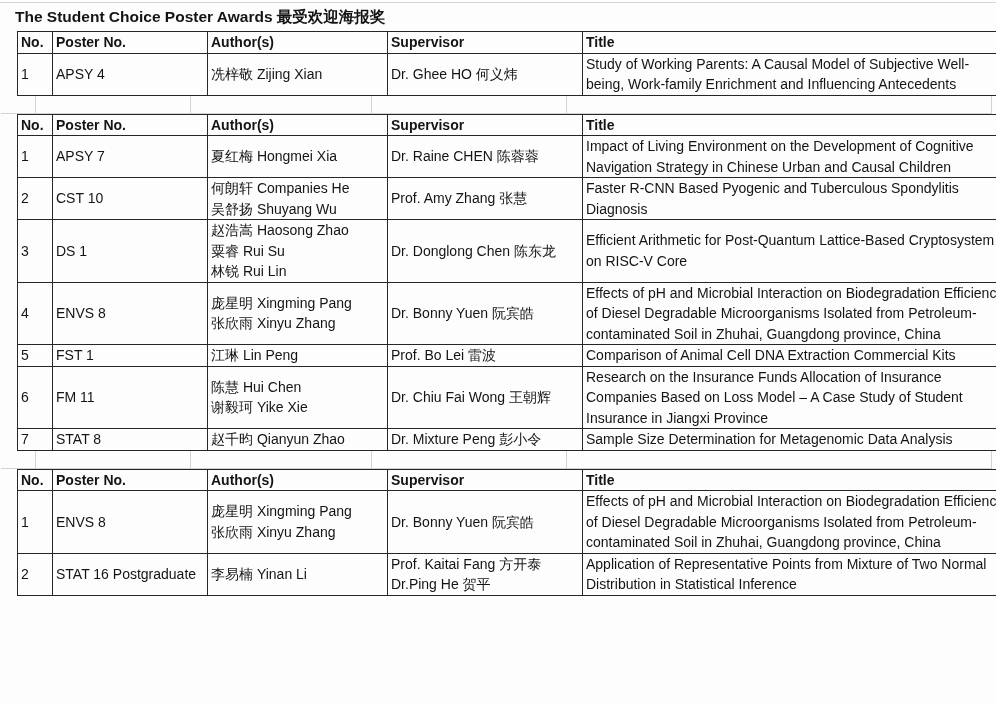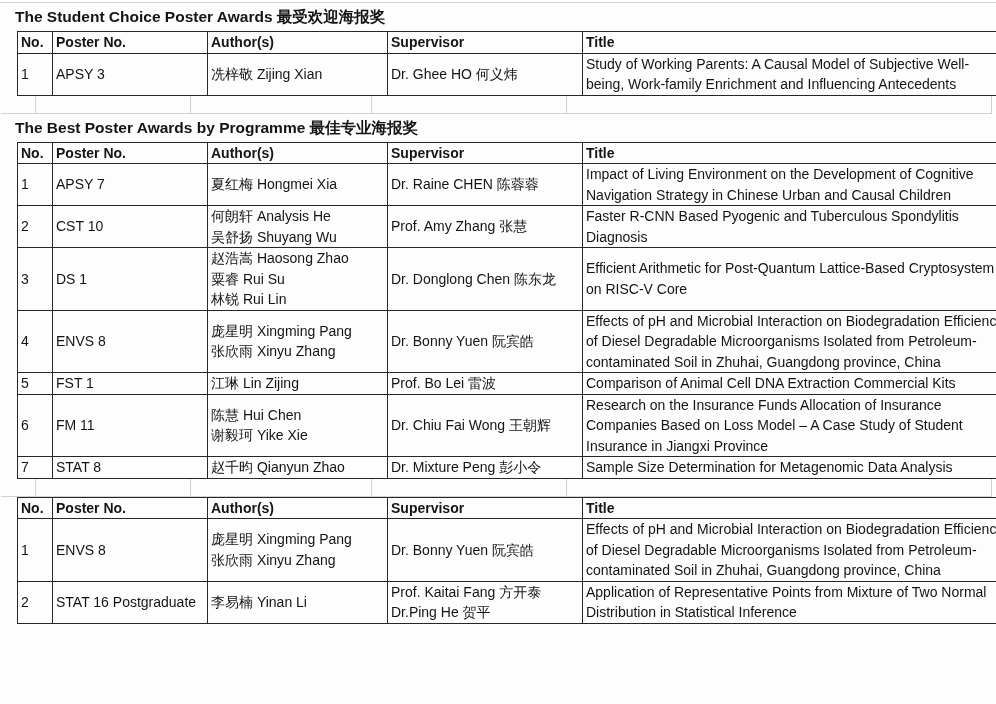--- a/index.html
+++ b/index.html
@@ -92,140 +92,28 @@
               <th>No.</th>
               <th>Poster No.</th>
               <th>Author(s)</th>
               <th>Supervisor</th>
               <th>Title</th>
             </tr>
           </thead>
           <tbody>
             <tr>
               <td>1</td>
-              <td>APSY 3</td>
+              <td>APSY 4</td>
               <td>
                 <div>冼梓敬 Zijing Xian</div>
               </td>
               <td>
                 <div>Dr. Ghee HO 何义炜</div>
               </td>
               <td>Study of Working Parents: A Causal Model of Subjective Well-being, Work-family Enrichment and Influencing Antecedents</td>
-            </tr>
-          </tbody>
-        </table>
-      </section>
-      <div class="gap-row">
-        <div class="gap-cell g0"></div>
-        <div class="gap-cell g1"></div>
-        <div class="gap-cell g2"></div>
-        <div class="gap-cell g3"></div>
-        <div class="gap-cell g4"></div>
-      </div>
-      <section>
-        <div class="section-title">The Best Poster Awards by Programme 最佳专业海报奖</div>
-        <table class="awards">
-          <colgroup>
-            <col class="c-no">
-            <col class="c-poster">
-            <col class="c-authors">
-            <col class="c-super">
-            <col class="c-title">
-          </colgroup>
-          <thead>
-            <tr>
-              <th>No.</th>
-              <th>Poster No.</th>
-              <th>Author(s)</th>
-              <th>Supervisor</th>
-              <th>Title</th>
-            </tr>
-          </thead>
-          <tbody>
-            <tr>
-              <td>1</td>
-              <td>APSY 7</td>
-              <td>
-                <div>夏红梅 Hongmei Xia</div>
-              </td>
-              <td>
-                <div>Dr. Raine CHEN 陈蓉蓉</div>
-              </td>
-              <td>Impact of Living Environment on the Development of Cognitive Navigation Strategy in Chinese Urban and Causal Children</td>
-            </tr>
-            <tr>
-              <td>2</td>
-              <td>CST 10</td>
-              <td>
-                <div>何朗轩 Analysis He</div>
-                <div>吴舒扬 Shuyang Wu</div>
-              </td>
-              <td>
-                <div>Prof. Amy Zhang 张慧</div>
-              </td>
-              <td>Faster R-CNN Based Pyogenic and Tuberculous Spondylitis Diagnosis</td>
-            </tr>
-            <tr>
-              <td>3</td>
-              <td>DS 1</td>
-              <td>
-                <div>赵浩嵩 Haosong Zhao</div>
-                <div>粟睿 Rui Su</div>
-                <div>林锐 Rui Lin</div>
-              </td>
-              <td>
-                <div>Dr. Donglong Chen 陈东龙</div>
-              </td>
-              <td>Efficient Arithmetic for Post-Quantum Lattice-Based Cryptosystem on RISC-V Core</td>
-            </tr>
-            <tr>
-              <td>4</td>
-              <td>ENVS 8</td>
-              <td>
-                <div>庞星明 Xingming Pang</div>
-                <div>张欣雨 Xinyu Zhang</div>
-              </td>
-              <td>
-                <div>Dr. Bonny Yuen 阮宾皓</div>
-              </td>
-              <td>Effects of pH and Microbial Interaction on Biodegradation Efficiency of Diesel Degradable Microorganisms Isolated from Petroleum-contaminated Soil in Zhuhai, Guangdong province, China</td>
-            </tr>
-            <tr>
-              <td>5</td>
-              <td>FST 1</td>
-              <td>
-                <div>江琳 Lin Zijing</div>
-              </td>
-              <td>
-                <div>Prof. Bo Lei 雷波</div>
-              </td>
-              <td>Comparison of Animal Cell DNA Extraction Commercial Kits</td>
-            </tr>
-            <tr>
-              <td>6</td>
-              <td>FM 11</td>
-              <td>
-                <div>陈慧 Hui Chen</div>
-                <div>谢毅珂 Yike Xie</div>
-              </td>
-              <td>
-                <div>Dr. Chiu Fai Wong 王朝辉</div>
-              </td>
-              <td>Research on the Insurance Funds Allocation of Insurance Companies Based on Loss Model – A Case Study of Student Insurance in Jiangxi Province</td>
-            </tr>
-            <tr>
-              <td>7</td>
-              <td>STAT 8</td>
-              <td>
-                <div>赵千昀 Qianyun Zhao</div>
-              </td>
-              <td>
-                <div>Dr. Mixture Peng 彭小令</div>
-              </td>
-              <td>Sample Size Determination for Metagenomic Data Analysis</td>
             </tr>
           </tbody>
         </table>
       </section>
       <div class="gap-row">
         <div class="gap-cell g0"></div>
         <div class="gap-cell g1"></div>
         <div class="gap-cell g2"></div>
         <div class="gap-cell g3"></div>
         <div class="gap-cell g4"></div>
@@ -244,20 +132,131 @@
               <th>No.</th>
               <th>Poster No.</th>
               <th>Author(s)</th>
               <th>Supervisor</th>
               <th>Title</th>
             </tr>
           </thead>
           <tbody>
             <tr>
               <td>1</td>
+              <td>APSY 7</td>
+              <td>
+                <div>夏红梅 Hongmei Xia</div>
+              </td>
+              <td>
+                <div>Dr. Raine CHEN 陈蓉蓉</div>
+              </td>
+              <td>Impact of Living Environment on the Development of Cognitive Navigation Strategy in Chinese Urban and Causal Children</td>
+            </tr>
+            <tr>
+              <td>2</td>
+              <td>CST 10</td>
+              <td>
+                <div>何朗轩 Companies He</div>
+                <div>吴舒扬 Shuyang Wu</div>
+              </td>
+              <td>
+                <div>Prof. Amy Zhang 张慧</div>
+              </td>
+              <td>Faster R-CNN Based Pyogenic and Tuberculous Spondylitis Diagnosis</td>
+            </tr>
+            <tr>
+              <td>3</td>
+              <td>DS 1</td>
+              <td>
+                <div>赵浩嵩 Haosong Zhao</div>
+                <div>粟睿 Rui Su</div>
+                <div>林锐 Rui Lin</div>
+              </td>
+              <td>
+                <div>Dr. Donglong Chen 陈东龙</div>
+              </td>
+              <td>Efficient Arithmetic for Post-Quantum Lattice-Based Cryptosystem on RISC-V Core</td>
+            </tr>
+            <tr>
+              <td>4</td>
+              <td>ENVS 8</td>
+              <td>
+                <div>庞星明 Xingming Pang</div>
+                <div>张欣雨 Xinyu Zhang</div>
+              </td>
+              <td>
+                <div>Dr. Bonny Yuen 阮宾皓</div>
+              </td>
+              <td>Effects of pH and Microbial Interaction on Biodegradation Efficiency of Diesel Degradable Microorganisms Isolated from Petroleum-contaminated Soil in Zhuhai, Guangdong province, China</td>
+            </tr>
+            <tr>
+              <td>5</td>
+              <td>FST 1</td>
+              <td>
+                <div>江琳 Lin Peng</div>
+              </td>
+              <td>
+                <div>Prof. Bo Lei 雷波</div>
+              </td>
+              <td>Comparison of Animal Cell DNA Extraction Commercial Kits</td>
+            </tr>
+            <tr>
+              <td>6</td>
+              <td>FM 11</td>
+              <td>
+                <div>陈慧 Hui Chen</div>
+                <div>谢毅珂 Yike Xie</div>
+              </td>
+              <td>
+                <div>Dr. Chiu Fai Wong 王朝辉</div>
+              </td>
+              <td>Research on the Insurance Funds Allocation of Insurance Companies Based on Loss Model – A Case Study of Student Insurance in Jiangxi Province</td>
+            </tr>
+            <tr>
+              <td>7</td>
+              <td>STAT 8</td>
+              <td>
+                <div>赵千昀 Qianyun Zhao</div>
+              </td>
+              <td>
+                <div>Dr. Mixture Peng 彭小令</div>
+              </td>
+              <td>Sample Size Determination for Metagenomic Data Analysis</td>
+            </tr>
+          </tbody>
+        </table>
+      </section>
+      <div class="gap-row">
+        <div class="gap-cell g0"></div>
+        <div class="gap-cell g1"></div>
+        <div class="gap-cell g2"></div>
+        <div class="gap-cell g3"></div>
+        <div class="gap-cell g4"></div>
+      </div>
+      <section>
+        <table class="awards">
+          <colgroup>
+            <col class="c-no">
+            <col class="c-poster">
+            <col class="c-authors">
+            <col class="c-super">
+            <col class="c-title">
+          </colgroup>
+          <thead>
+            <tr>
+              <th>No.</th>
+              <th>Poster No.</th>
+              <th>Author(s)</th>
+              <th>Supervisor</th>
+              <th>Title</th>
+            </tr>
+          </thead>
+          <tbody>
+            <tr>
+              <td>1</td>
               <td>ENVS 8</td>
               <td>
                 <div>庞星明 Xingming Pang</div>
                 <div>张欣雨 Xinyu Zhang</div>
               </td>
               <td>
                 <div>Dr. Bonny Yuen 阮宾皓</div>
               </td>
               <td>Effects of pH and Microbial Interaction on Biodegradation Efficiency of Diesel Degradable Microorganisms Isolated from Petroleum-contaminated Soil in Zhuhai, Guangdong province, China</td>
             </tr>

